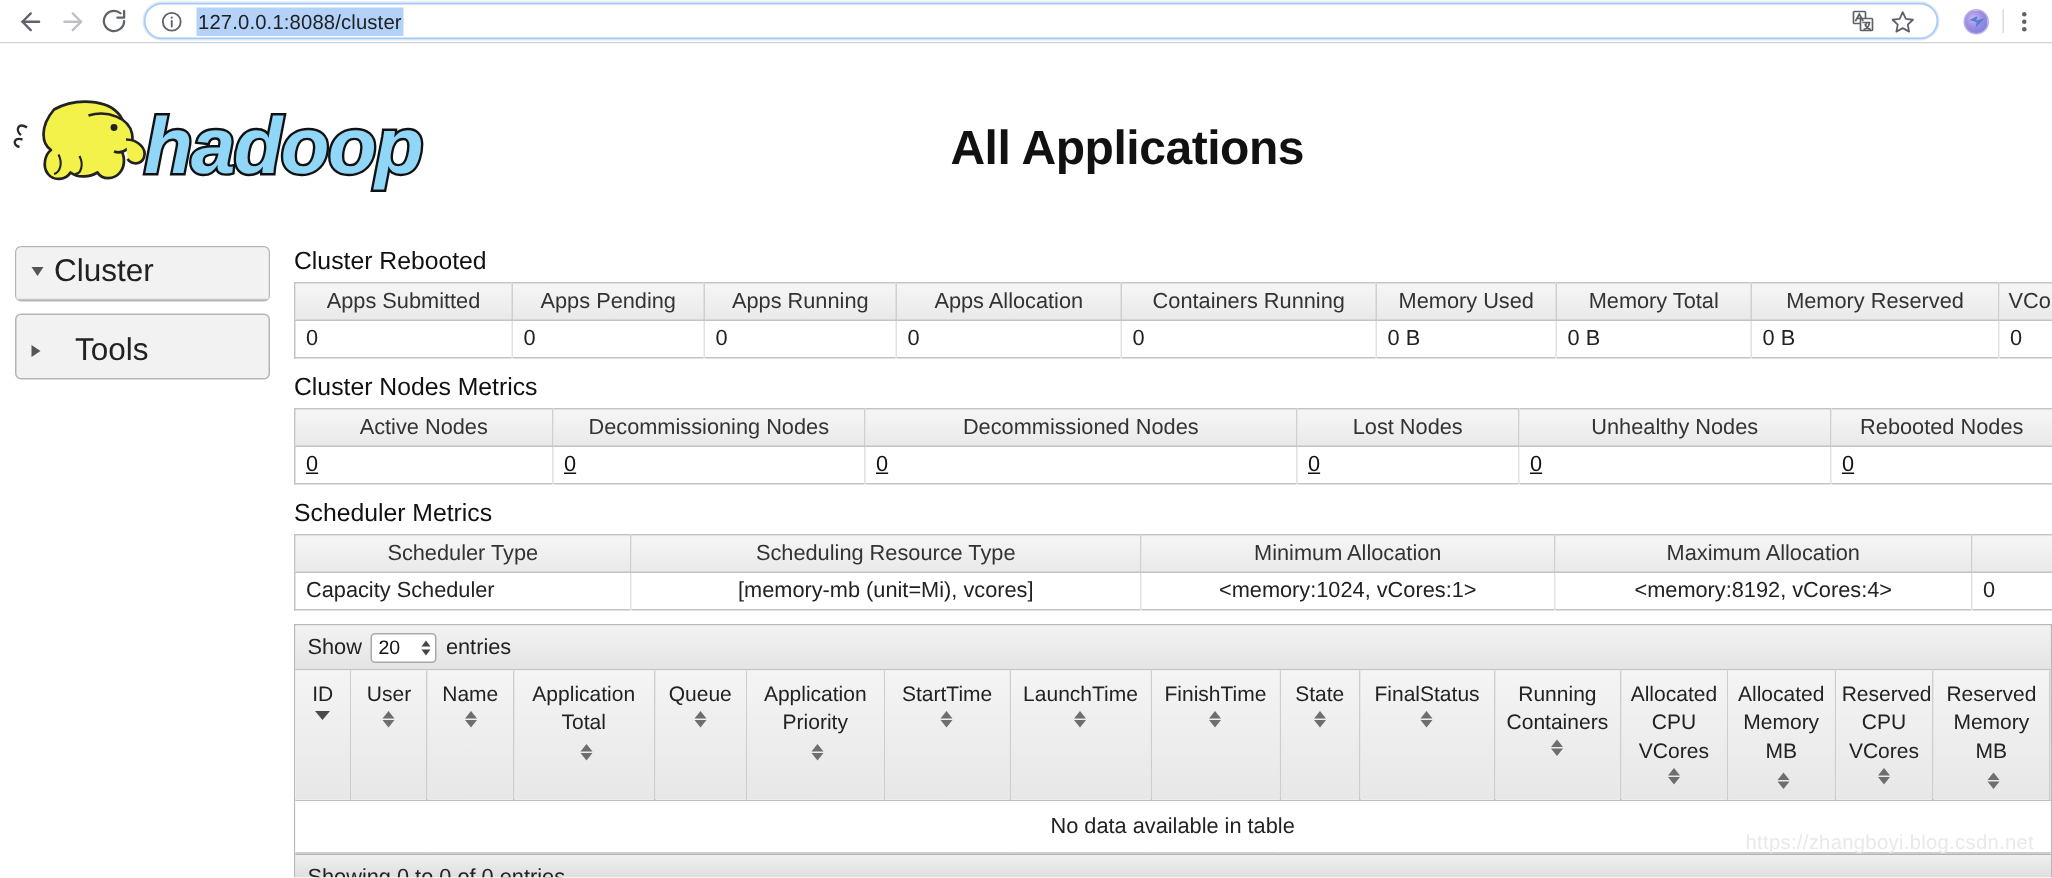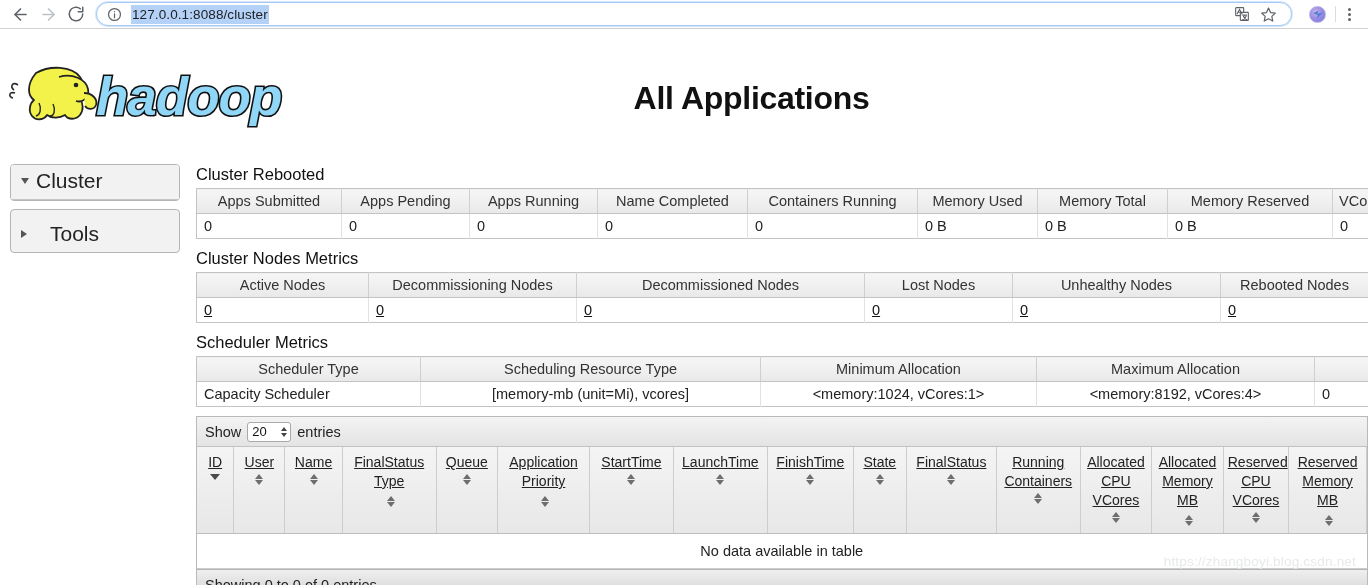--- a/index.html
+++ b/index.html
@@ -265,21 +265,21 @@
     font-weight: normal;
     font-size: 14px;
     color: #222;
     vertical-align: top;
     padding: 6px 4px 4px 4px;
     height: 74px;
     text-align: center;
     line-height: 19px;
     position: relative;
   }
-  .th-inner { display:block;text-decoration:underline; }
+  .th-inner { display:block; }
   .sort-neutral, .sort-desc {
     display: inline-block;
     vertical-align: middle;
     margin-left: 3px;
   }
   .sort-neutral i { display:block; width:0; height:0; margin: 1px auto; }
   .sort-neutral i.up { border-left:4px solid transparent; border-right:4px solid transparent; border-bottom:5px solid #6e6e6e; }
   .sort-neutral i.dn { border-left:4px solid transparent; border-right:4px solid transparent; border-top:5px solid #6e6e6e; }
   .sort-desc {
     width:0;height:0;
@@ -429,21 +429,21 @@
           <col style="width:120px">
         <col style="width:130px">
           <col style="width:165px">
           <col style="width:60px">
       </colgroup>
       <thead>
           <tr>
         <th>Apps Submitted</th>
         <th>Apps Pending</th>
         <th>Apps Running</th>
-        <th>Name Completed</th>
+        <th>Apps Allocation</th>
         <th>Containers Running</th>
         <th>Memory Used</th>
         <th>Memory Total</th>
         <th>Memory Reserved</th>
         <th>VCores Used</th>
       </tr>
         </thead>
       <tbody>
           <tr>
         <td>0</td>
@@ -572,21 +572,21 @@
                 </span>
           </th>
           <th>
             <span class="th-inner">Name</span>
             <span class="sort-neutral sort-below">
                   <i class="up"></i>
                   <i class="dn"></i>
                 </span>
           </th>
           <th>
-            <span class="th-inner">FinalStatus Type</span>
+            <span class="th-inner">Application Total</span>
             <span class="sort-neutral"><i class="up"></i><i class="dn"></i></span>
           </th>
           <th>
             <span class="th-inner">Queue</span>
             <span class="sort-neutral sort-below">
                   <i class="up"></i>
                   <i class="dn"></i>
                 </span>
           </th>
           <th>

